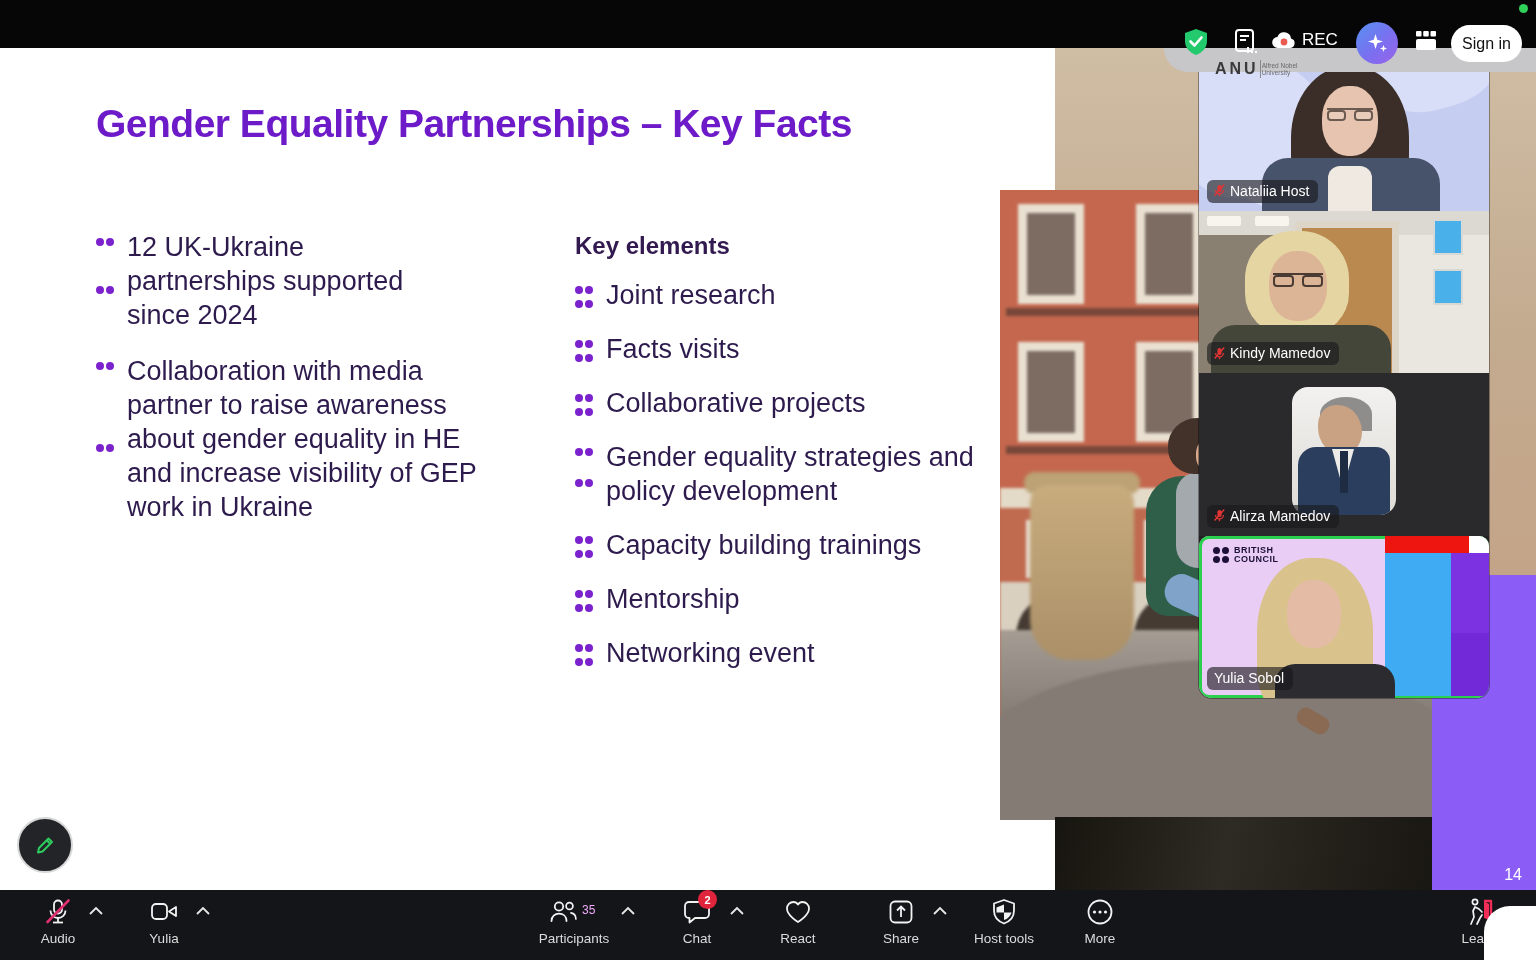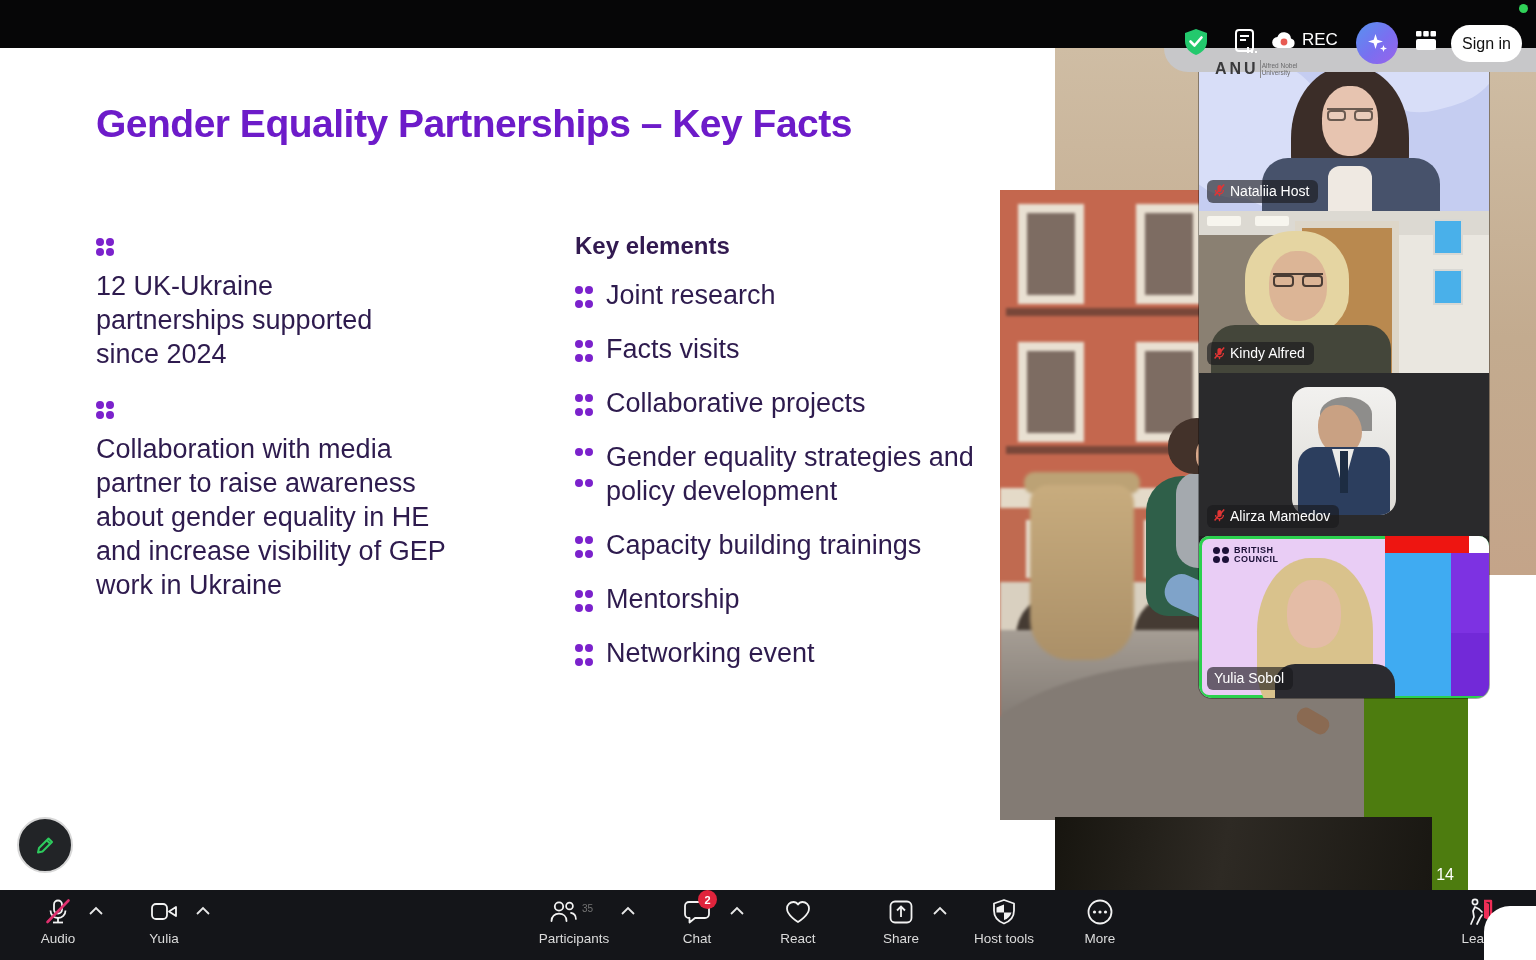--- a/index.html
+++ b/index.html
@@ -16,34 +16,34 @@
           display:flex;align-items:center;justify-content:center;font-size:16px;color:#111;}
   .rec-wrap{position:absolute;left:108px;top:30px;display:flex;align-items:center;gap:6px;color:#fff;font-size:17px;}
   .ai-circle{position:absolute;left:192px;top:22px;width:42px;height:42px;border-radius:50%;
              background:linear-gradient(135deg,#5d8cf0 10%,#7a6ff0 55%,#9a63ea);display:flex;align-items:center;justify-content:center;}
 
   
   .slide{position:absolute;left:0;top:48px;width:1536px;height:842px;background:#fff;}
   .slide-title{position:absolute;left:96px;top:54px;width:900px;font-size:39px;font-weight:800;
                letter-spacing:-0.5px;color:#6d1bc9;}
   .facts{position:absolute;left:96px;top:182px;display:flex;flex-direction:column;gap:22px;}
-  .fact{display:flex;gap:13px;color:#2e1b4e;font-size:27px;line-height:34px;flex-direction:column;}
+  .fact{display:flex;gap:13px;color:#2e1b4e;font-size:27px;line-height:34px;}
   .fact .ftext{display:block;}
   .w1{width:305px;} .w2{width:372px;}
   .dots4{display:inline-grid;grid-template-columns:8px 8px;grid-gap:2px;margin-top:8px;flex:none;}
   .dots4 i{width:8px;height:8px;border-radius:50%;background:#7b22cc;}
   .keycol{position:absolute;left:575px;top:184px;width:420px;}
   .keyhead{font-size:24px;font-weight:700;color:#321a50;margin-bottom:18px;}
   .kitem{display:flex;gap:13px;color:#2e1b4e;font-size:27px;line-height:34px;margin-bottom:20px;}
   .kitem .ktext{display:block;width:372px;}
 
   
   .ph-tan{position:absolute;left:1055px;top:0px;width:481px;height:527px;
           background:linear-gradient(180deg,#cfbda4,#c3ab8f 55%,#c4a489);}
-  .ph-red{position:absolute;left:1364px;top:527px;width:104px;height:315px;background:#4d7c0f;}
+  .ph-red{position:absolute;left:1432px;top:527px;width:104px;height:315px;background:#8b5cf6;}
   .page-num{position:absolute;right:14px;bottom:6px;color:#fff;font-size:16px;}
   .plaza{position:absolute;left:1000px;top:142px;width:440px;height:630px;overflow:hidden;background:#c4674e;}
   .pz-bld{position:absolute;inset:0;filter:blur(1.5px);}
   .pz-facade{position:absolute;left:0;top:0;width:440px;height:300px;background:#c4674e;}
   .pz-win{position:absolute;width:66px;height:100px;background:#7d6c62;border:9px solid #e9e0d2;}
   .pz-rail{position:absolute;height:8px;background:rgba(60,45,40,.55);}
   .pz-cornice{position:absolute;left:0;top:298px;width:440px;height:20px;background:#e4dac8;}
   .pz-lower{position:absolute;left:0;top:318px;width:440px;height:80px;background:#c06a50;}
   .pz-flag{position:absolute;width:26px;height:52px;filter:blur(1px);}
   .pz-stone{position:absolute;left:0;top:392px;width:440px;height:50px;background:#d9d0c0;}
@@ -120,21 +120,21 @@
   .bc-text{font-size:9px;font-weight:700;line-height:9px;color:#1c1038;letter-spacing:.5px;}
   .p4-hair{position:absolute;left:58px;top:22px;width:116px;height:160px;background:#d9c28c;border-radius:46% 46% 30% 30%;}
   .p4-face{position:absolute;left:88px;top:44px;width:54px;height:68px;background:#e4bca6;border-radius:46%;}
   .p4-body{position:absolute;left:76px;top:128px;width:120px;height:38px;background:#2b2b30;border-radius:20px 20px 0 0;}
 
   
   .toolbar{position:absolute;left:0;top:890px;width:1536px;height:70px;background:#141519;}
   .tb-item{position:absolute;top:7px;display:flex;flex-direction:column;align-items:center;gap:4px;color:#e3e3e3;}
   .tb-label{font-size:13.5px;color:#dcdcdc;white-space:nowrap;}
   .tb-chev{position:absolute;top:16px;}
-  .pcount{font-size:10px;color:#737373;position:absolute;top:20px;}
+  .pcount{font-size:12px;color:#f0abfc;position:absolute;top:20px;}
   .chat-badge{position:absolute;left:16px;top:-7px;width:19px;height:19px;border-radius:50%;background:#e0243c;
               color:#fff;font-size:11px;font-weight:700;display:flex;align-items:center;justify-content:center;}
   .corner-blob{position:absolute;left:1484px;top:906px;width:52px;height:54px;background:#fff;border-radius:26px 0 0 0;}
   .icon-row{position:relative;height:30px;display:flex;align-items:center;justify-content:center;}
 </style>
 </head>
 <body>
 
 <div id="app">
 
@@ -324,21 +324,21 @@
           <i></i>
         </div>
       <div class="p2-body"></div>
       <div class="nlabel">
         <svg width="11" height="13" viewBox="0 0 11 13">
           <rect x="3.4" y="1" width="4.2" height="7" rx="2.1" fill="#e03535"></rect>
           <path d="M1.6 6a3.9 3.9 0 0 0 7.8 0" fill="none" stroke="#e03535" stroke-width="1.3"></path>
           <line x1="5.5" y1="10" x2="5.5" y2="12.2" stroke="#e03535" stroke-width="1.3"></line>
           <line x1="0.6" y1="11.6" x2="10.2" y2="0.6" stroke="#e03535" stroke-width="1.5"></line>
         </svg>
-        <span>Kindy Alfred</span>
+        <span>Kindy Mamedov</span>
       </div>
     </div>
 
     <div class="tile t3">
       <div class="t3-card">
         <div class="p3-hair"></div>
           <div class="p3-face"></div>
         <div class="p3-suit"></div>
           <div class="p3-shirt"></div>
           <div class="p3-tie"></div>

